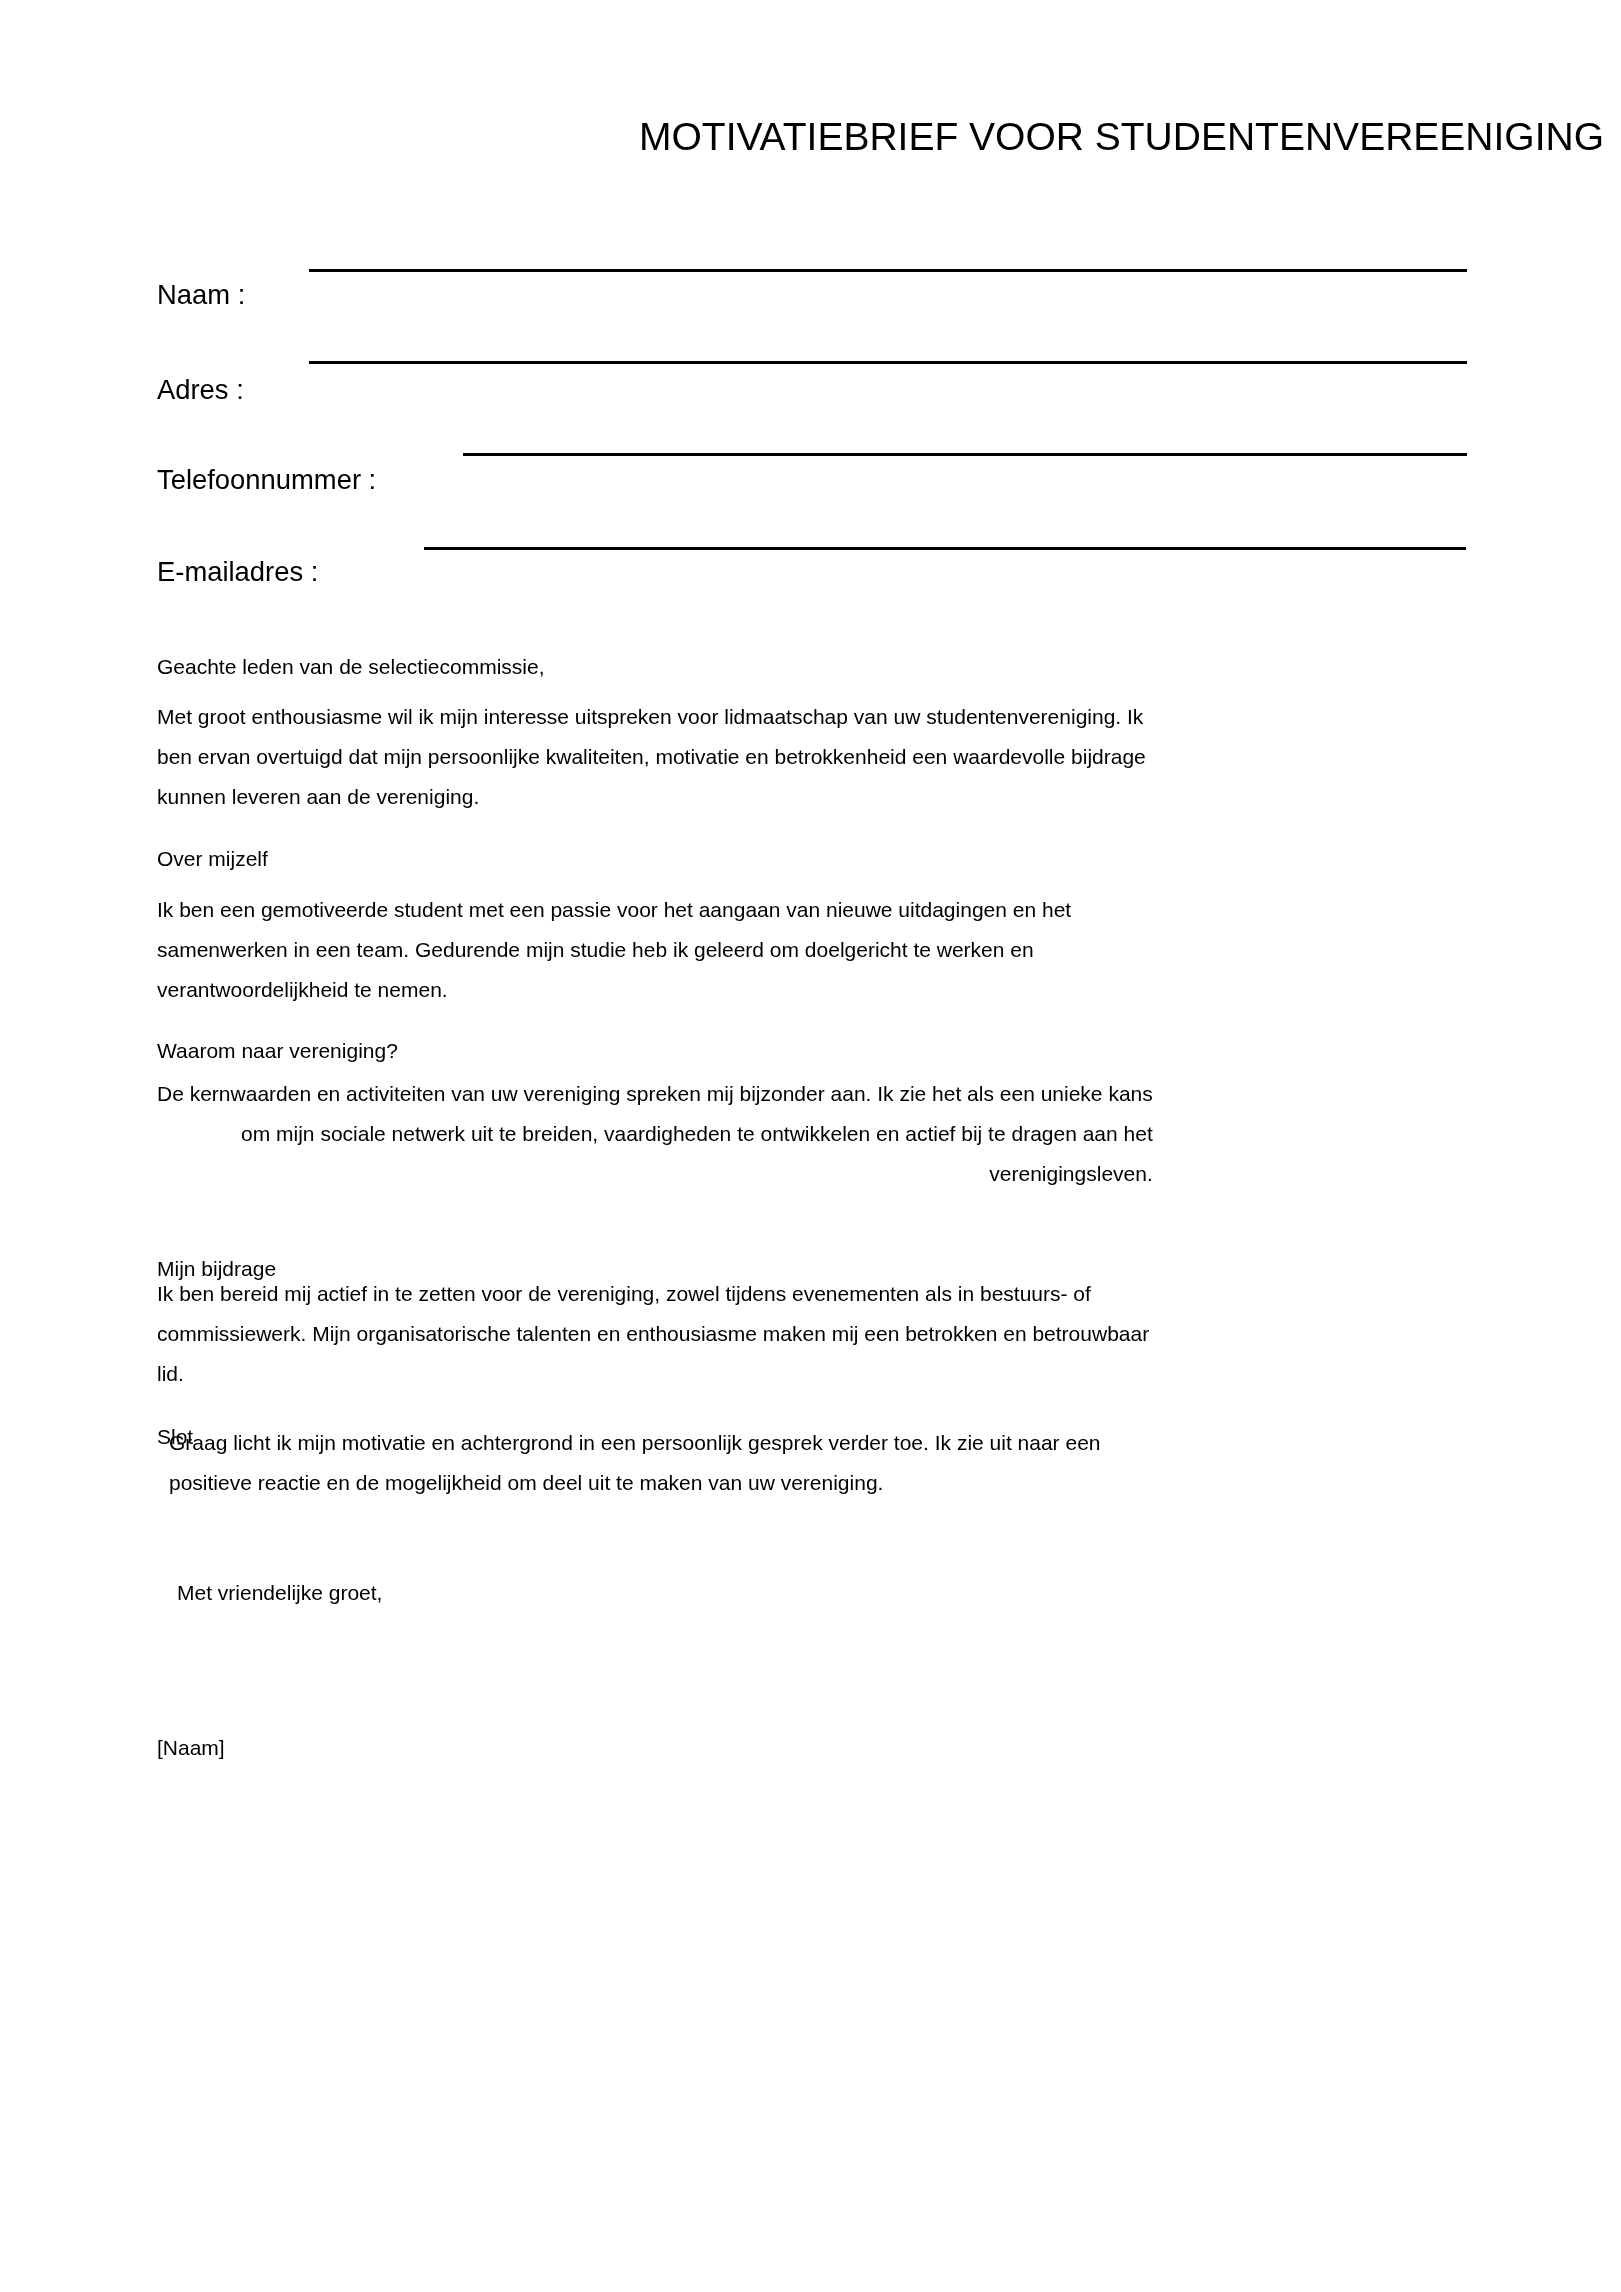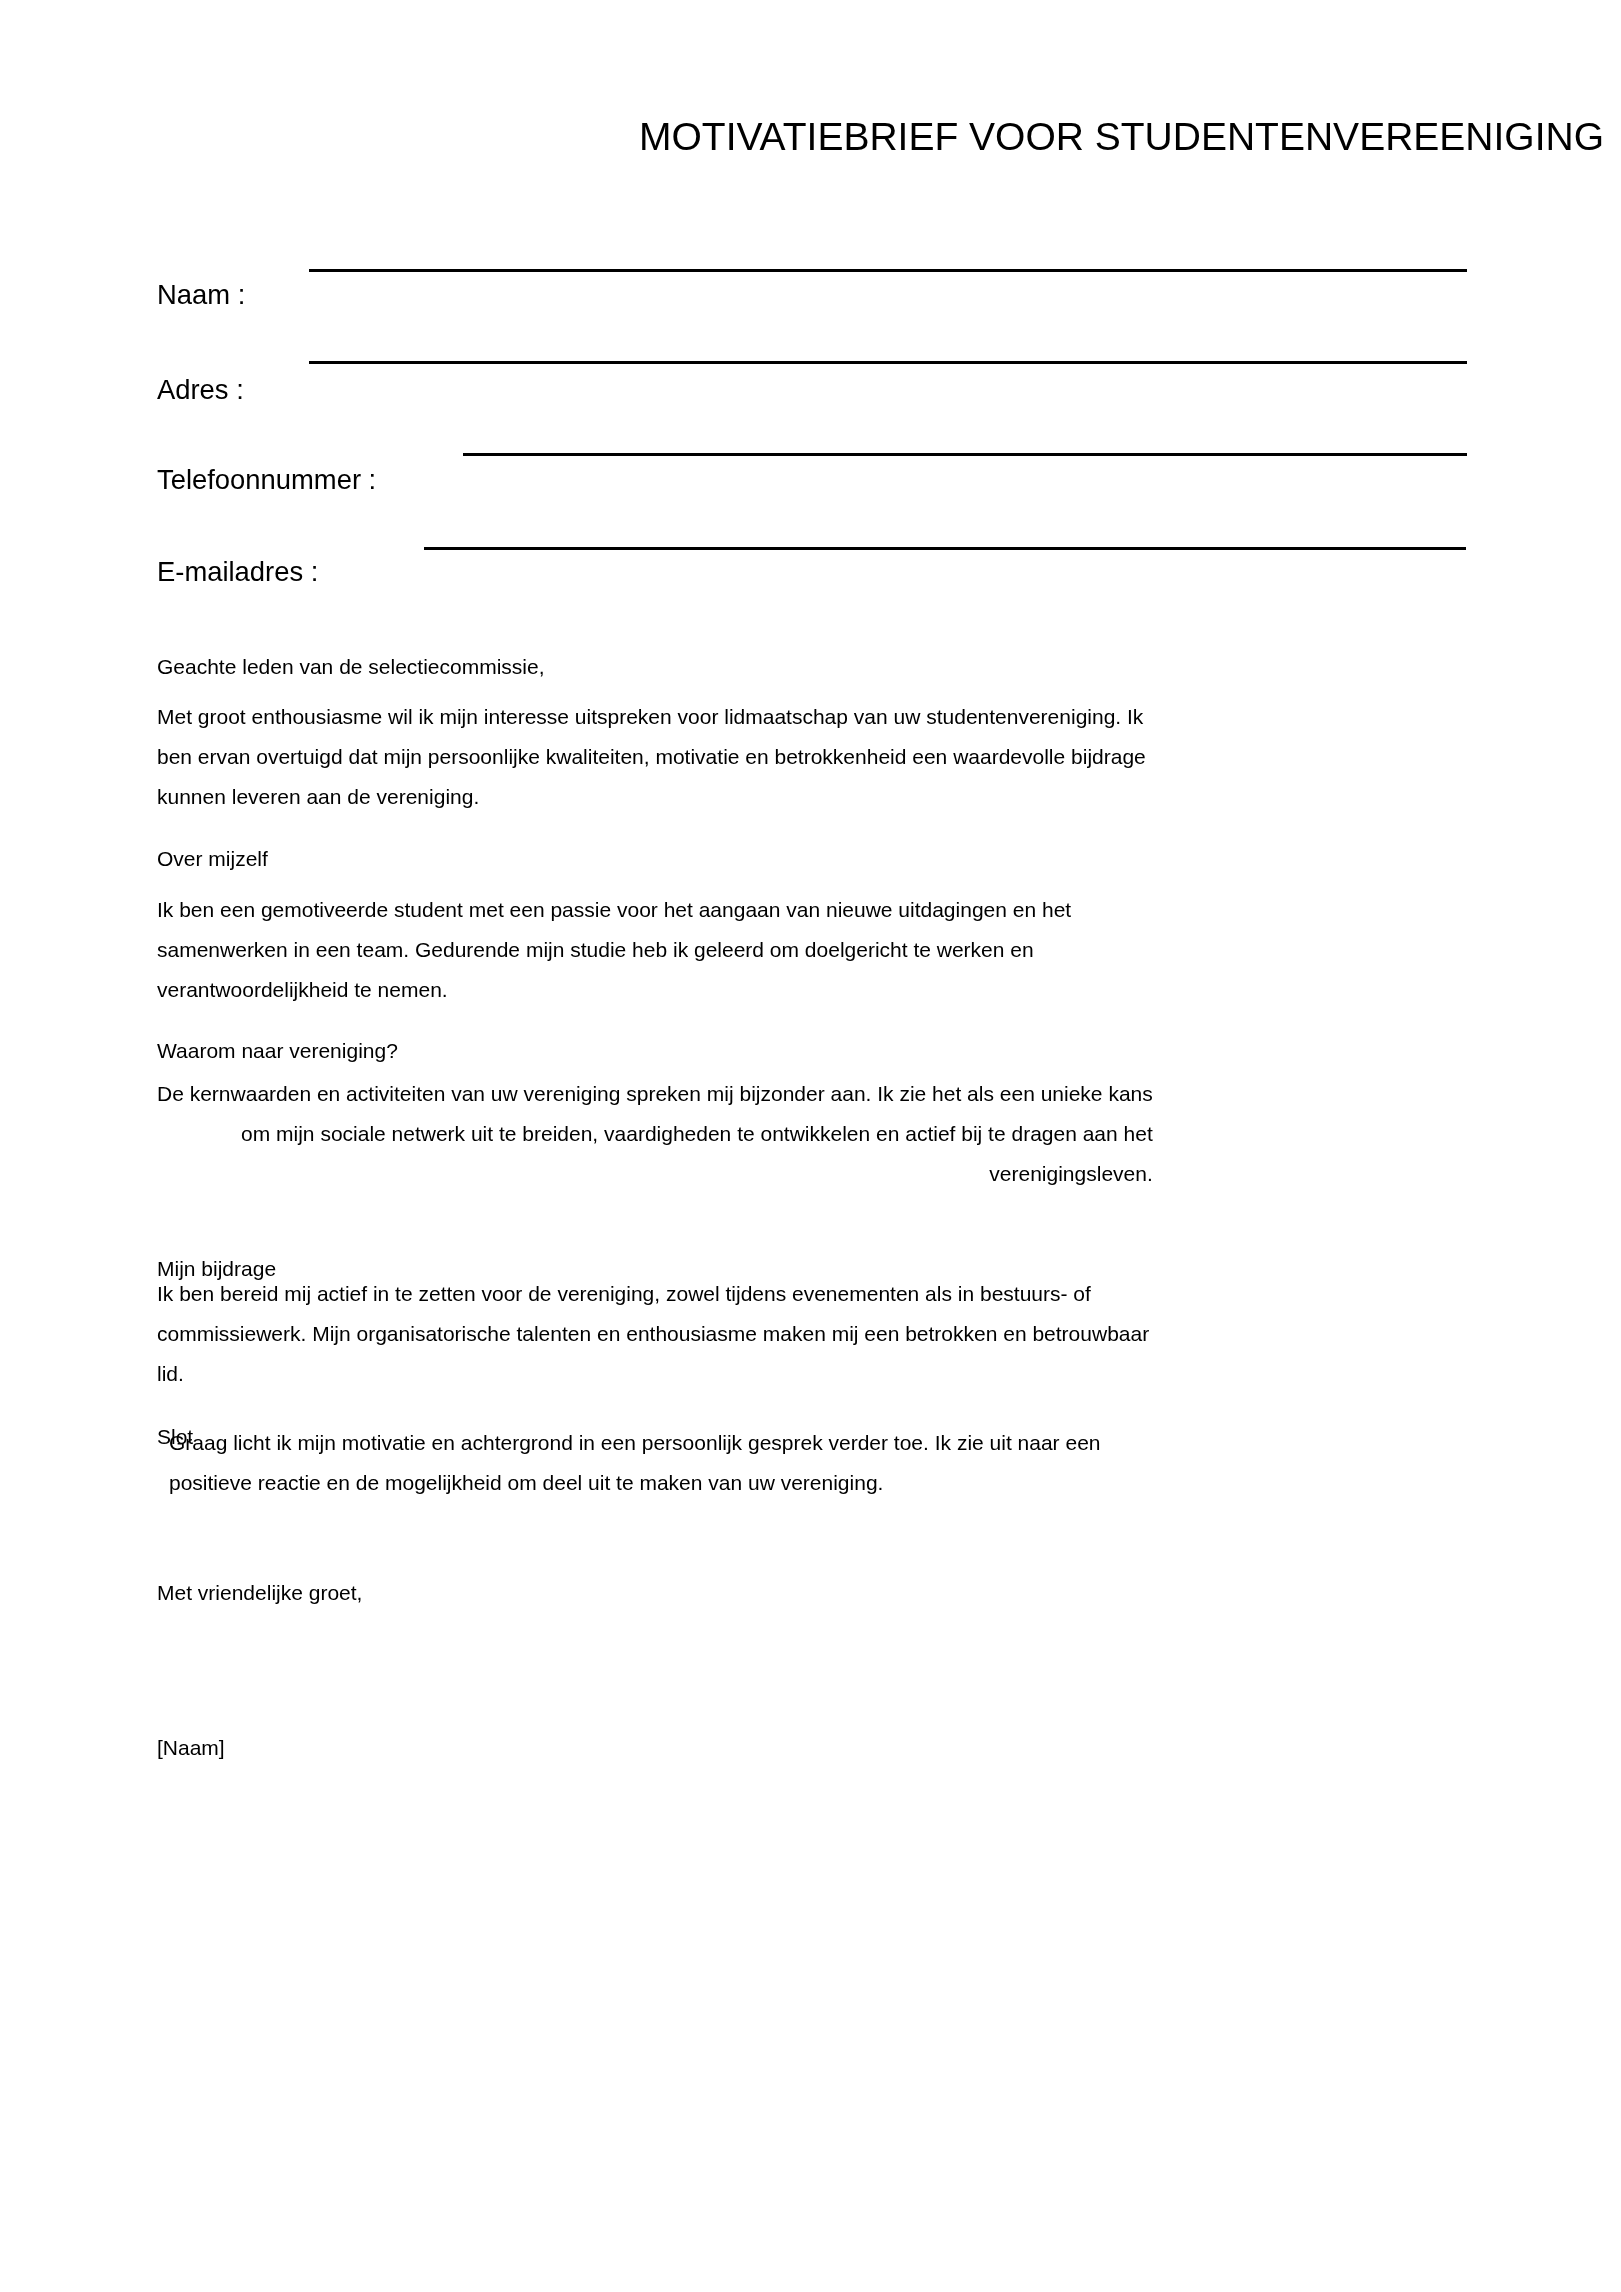--- a/index.html
+++ b/index.html
@@ -79,18 +79,18 @@
 
   <div class="body-line" style="top:1223px;margin-top:26px;">Mijn bijdrage</div>
   <div class="body-par" style="top:1274px;">Ik ben bereid mij actief in te zetten voor de vereniging, zowel tijdens evenementen als in bestuurs- of
 commissiewerk. Mijn organisatorische talenten en enthousiasme maken mij een betrokken en betrouwbaar
 lid.</div>
 
   <div class="body-line" style="top:1417px;">Slot</div>
   <div class="body-par" style="top:1423px;margin-left:12px;">Graag licht ik mijn motivatie en achtergrond in een persoonlijk gesprek verder toe. Ik zie uit naar een
 positieve reactie en de mogelijkheid om deel uit te maken van uw vereniging.</div>
 
-  <div class="body-line" style="top:1573px;">Met vriendelijke groet,</div>
+  <div class="body-line" style="top:1573px;margin-left:20px;">Met vriendelijke groet,</div>
 
   <div class="body-line" style="top:1728px;">[Naam]</div>
 
 </div>
 
 
 </body></html>

